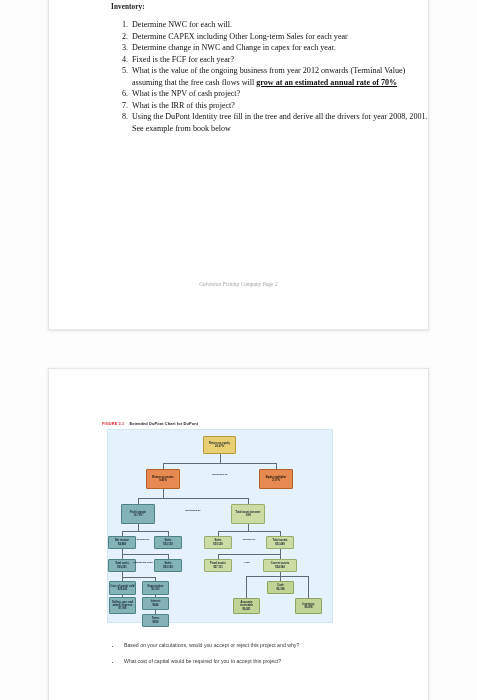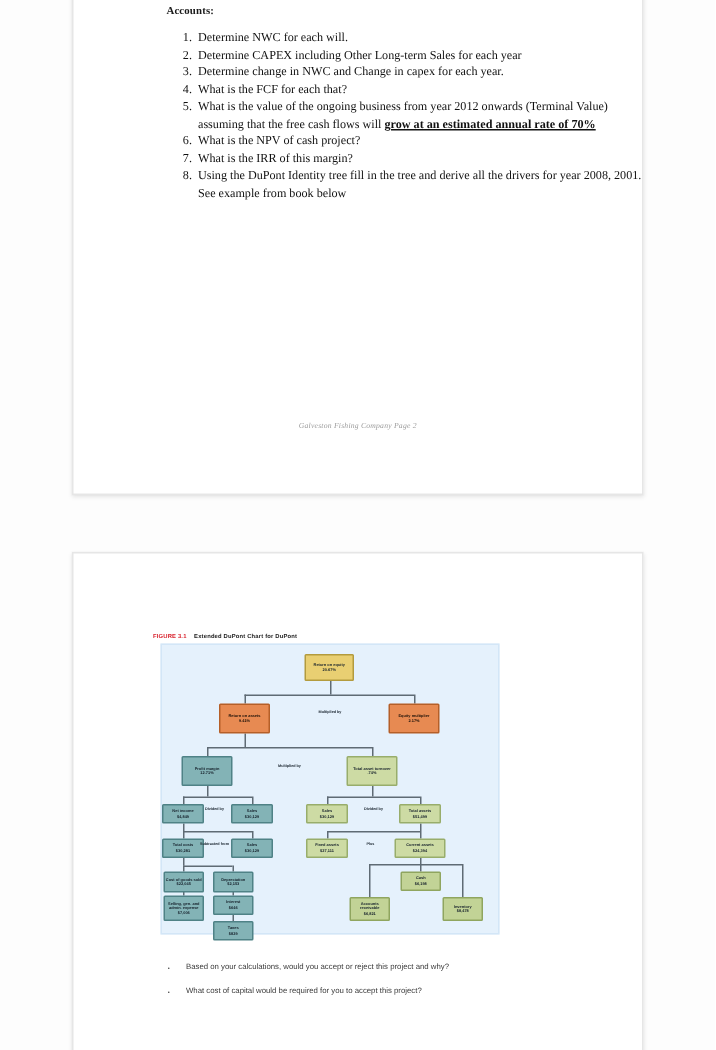--- a/index.html
+++ b/index.html
@@ -162,30 +162,30 @@
   .bullets li { margin-bottom: 8px; padding-left: 3px; }
   .bullets li::marker { font-size: 4px; }
 </style>
 </head>
 <body>
 
 <div class="viewport">
 
   <div class="page" id="page-one">
 
-    <div class="q-header">Accounts:</div>
+    <div class="q-header">Inventory:</div>
 
     <ol class="q-list">
       <li>Determine NWC for each will.</li>
       <li>Determine CAPEX including Other Long-term Sales for each year</li>
       <li>Determine change in NWC and Change in capex for each year.</li>
-      <li>What is the FCF for each that?</li>
+      <li>Fixed is the FCF for each year?</li>
       <li><span>What is the value of the ongoing business from year 2012 onwards (Terminal Value) assuming that the free cash flows will </span><span class="q-em">grow at an estimated annual rate of 70%</span></li>
       <li>What is the NPV of cash project?</li>
-      <li>What is the IRR of this margin?</li>
+      <li>What is the IRR of this project?</li>
       <li>Using the DuPont Identity tree fill in the tree and derive all the drivers for year 2008, 2001. See example from book below</li>
     </ol>
 
     <div class="footer-note">Galveston Fishing Company Page 2</div>
   </div>
 
   <div class="page" id="page-two">
 
     <div class="fig-caption">
       <span class="fig-num">FIGURE 3.1</span><span class="fig-title">Extended DuPont Chart for DuPont</span>

